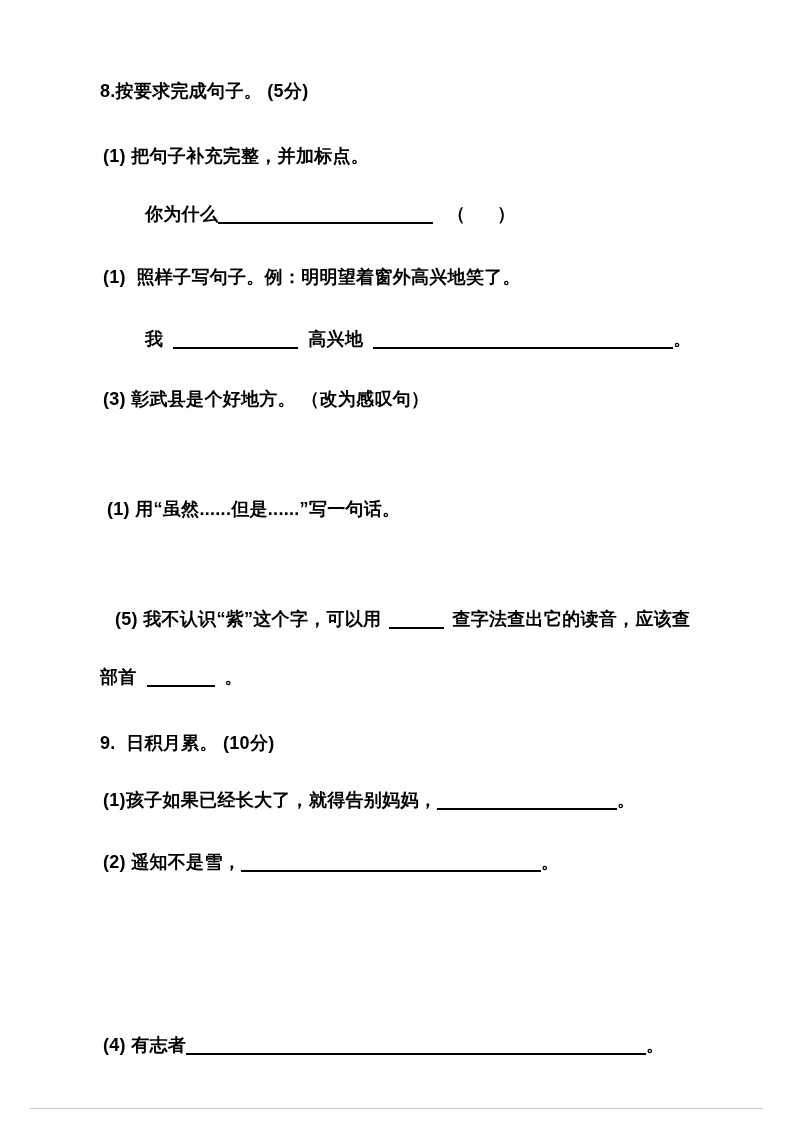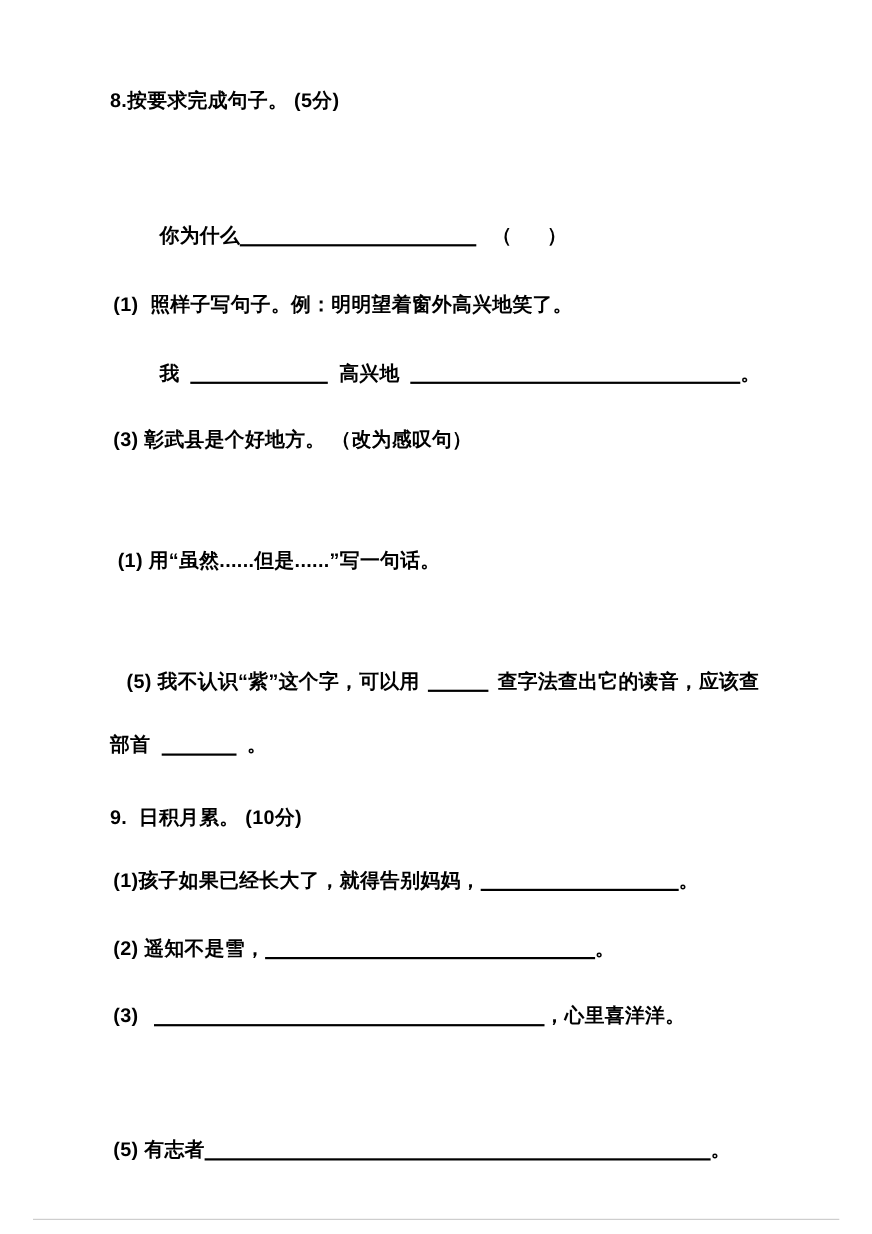--- a/index.html
+++ b/index.html
@@ -38,20 +38,21 @@
     background: #c9c9c9;
   }
 </style>
 </head>
 <body>
 
 <div class="page">
 
   <div class="line" style="top:78px; left:100px">8.按要求完成句子。 (5分)</div>
 
+  <div class="line" style="top:143px; left:103px">(1) 把句子补充完整，并加标点。</div>
 
   <div class="line" style="top:201px; left:145px"><span>你为什么</span><span class="blank" style="width:215px"></span><span style="margin-left:14px">（      ）</span></div>
 
   <div class="line" style="top:264px; left:103px">(1)  照样子写句子。例：明明望着窗外高兴地笑了。</div>
 
   <div class="line" style="top:326px; left:145px"><span>我</span><span class="blank" style="width:125px; margin:0 10px"></span><span>高兴地</span><span class="blank" style="width:300px; margin-left:10px"></span><span>。</span></div>
 
   <div class="line" style="top:386px; left:103px">(3) 彰武县是个好地方。 （改为感叹句）</div>
 
   <div class="line" style="top:496px; left:107px">(1) 用“虽然......但是......”写一句话。</div>
@@ -59,20 +60,19 @@
   <div class="line" style="top:606px; left:115px"><span>(5) 我不认识“紫”这个字，可以用</span><span class="blank" style="width:55px; margin:0 8px"></span><span>查字法查出它的读音，应该查</span></div>
 
   <div class="line" style="top:664px; left:100px"><span>部首</span><span class="blank" style="width:68px; margin:0 10px"></span><span>。</span></div>
 
   <div class="line" style="top:730px; left:100px">9.  日积月累。 (10分)</div>
 
   <div class="line" style="top:787px; left:103px"><span>(1)孩子如果已经长大了，就得告别妈妈，</span><span class="blank" style="width:180px"></span><span>。</span></div>
 
   <div class="line" style="top:849px; left:103px"><span>(2) 遥知不是雪，</span><span class="blank" style="width:300px"></span><span>。</span></div>
 
-  <div class="line" style="top:910px; left:103px"><span>(3)</span><span class="blank" style="width:355px; margin-left:14px"></span><span>，心里喜洋洋。</span></div>
 
 
-  <div class="line" style="top:1032px; left:103px"><span>(5) 有志者</span><span class="blank" style="width:460px"></span><span>。</span></div>
+  <div class="line" style="top:1032px; left:103px"><span>(4) 有志者</span><span class="blank" style="width:460px"></span><span>。</span></div>
 
   <div class="page-rule"></div>
 
 </div>
 
 </body></html>

